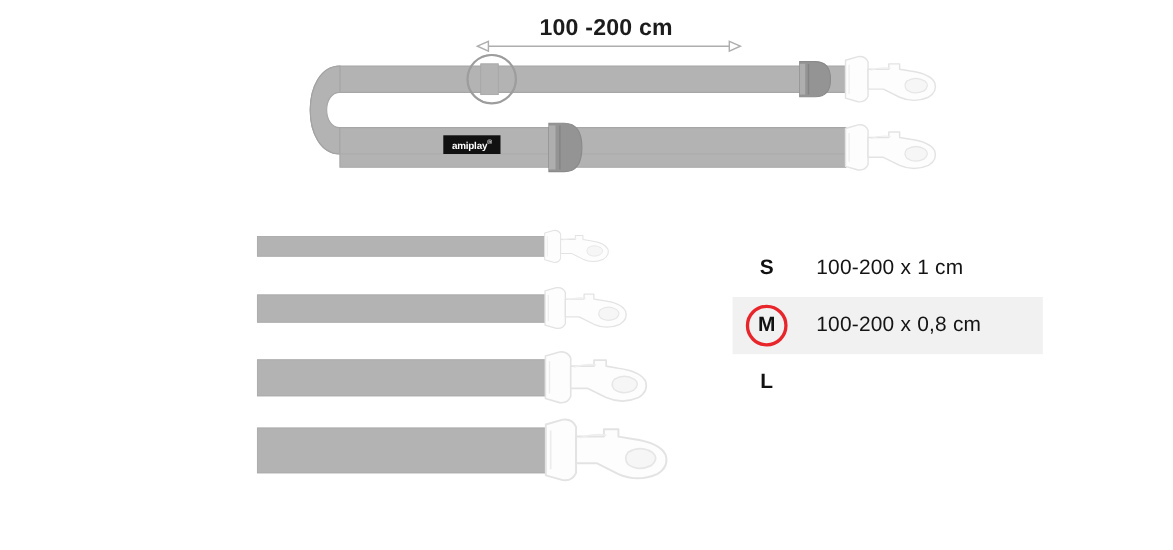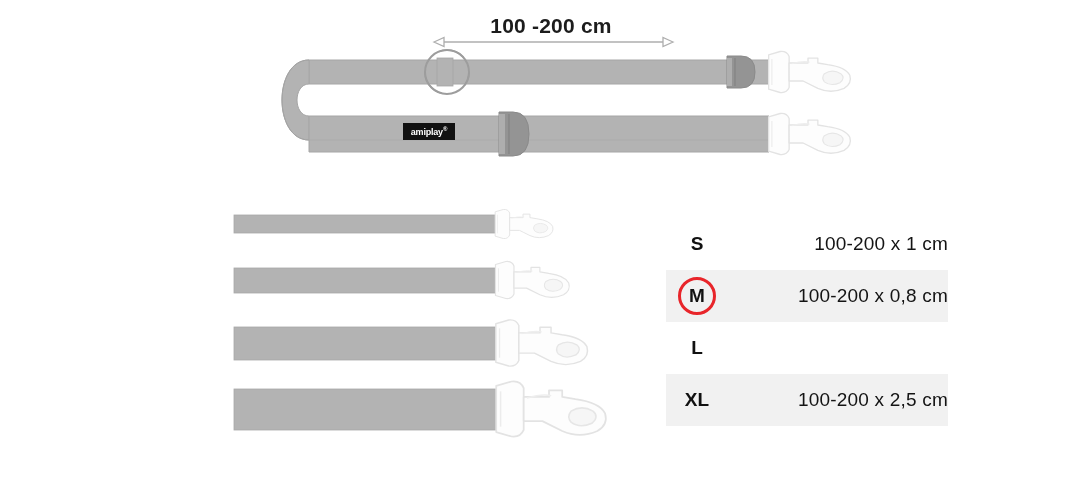--- a/index.html
+++ b/index.html
@@ -79,21 +79,20 @@
     z-index: -1;
   }
   .size-value {
     flex: 1 1 auto;
     padding-left: 14px;
     font-size: 19px;
     font-weight: 400;
     color: #141414;
     letter-spacing: 0.2px;
     white-space: nowrap;
-    text-align: right;
   }
 
   
   .brand-tag {
     position: absolute;
     left: 362px;
     top: 123px;
     width: 52px;
     height: 17px;
     background: #111111;
@@ -232,19 +231,15 @@
 
     <div class="size-row shaded">
       <div class="size-code highlight">M</div>
       <div class="size-value">100-200 x 0,8 cm</div>
     </div>
 
     <div class="size-row">
       <div class="size-code">L</div>
     </div>
 
-    <div class="size-row shaded">
-      <div class="size-code">XL</div>
-      <div class="size-value">100-200 x 2,5 cm</div>
-    </div>
   </div>
 
 </div>
 
 </body></html>

